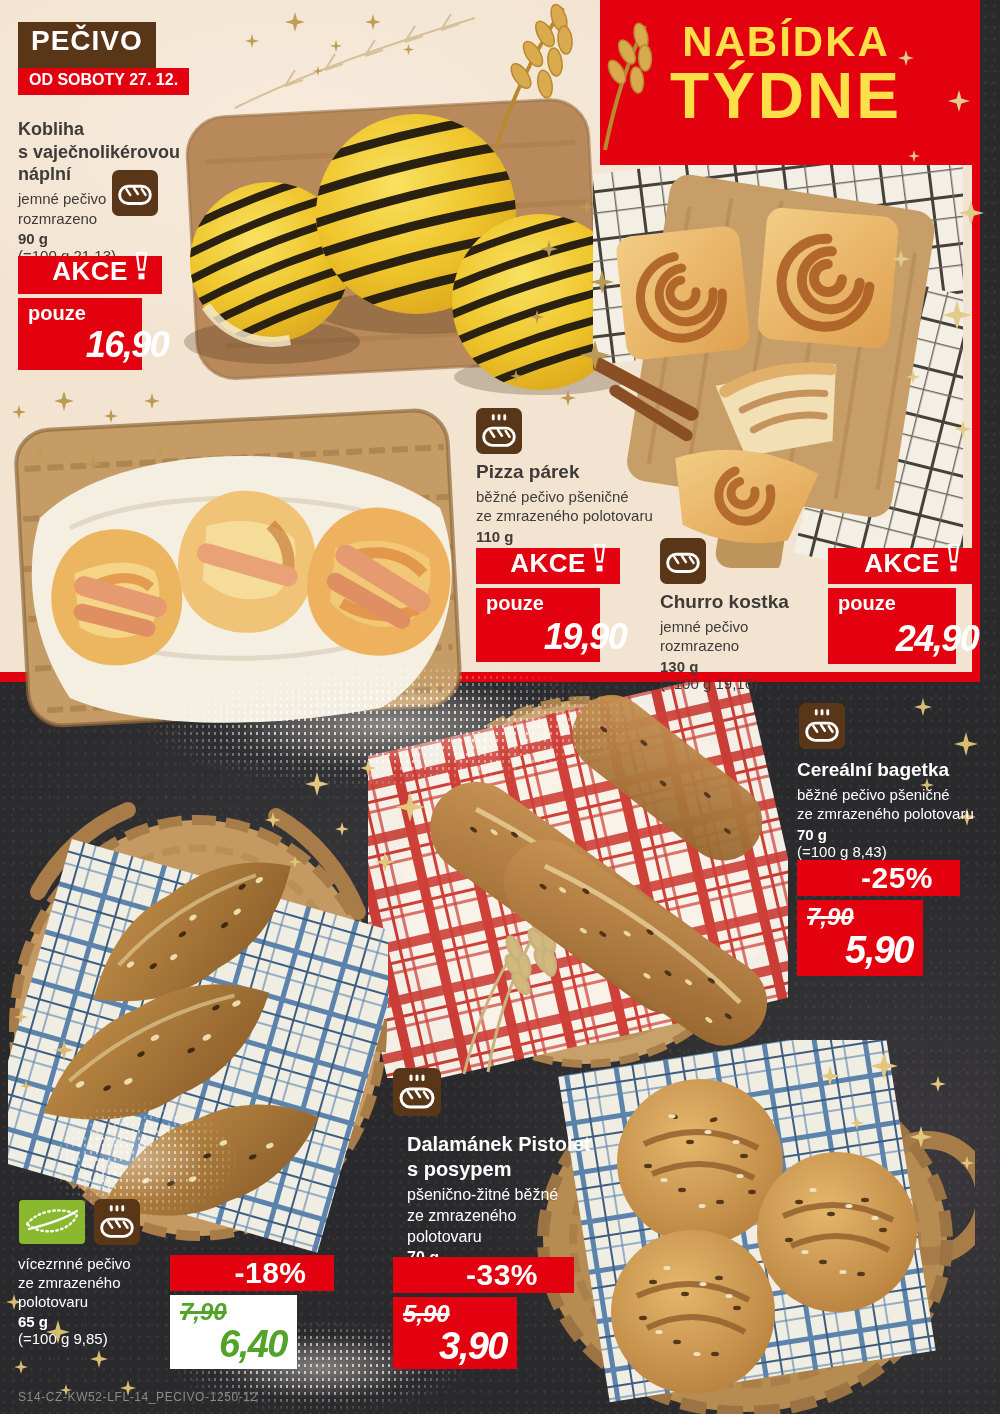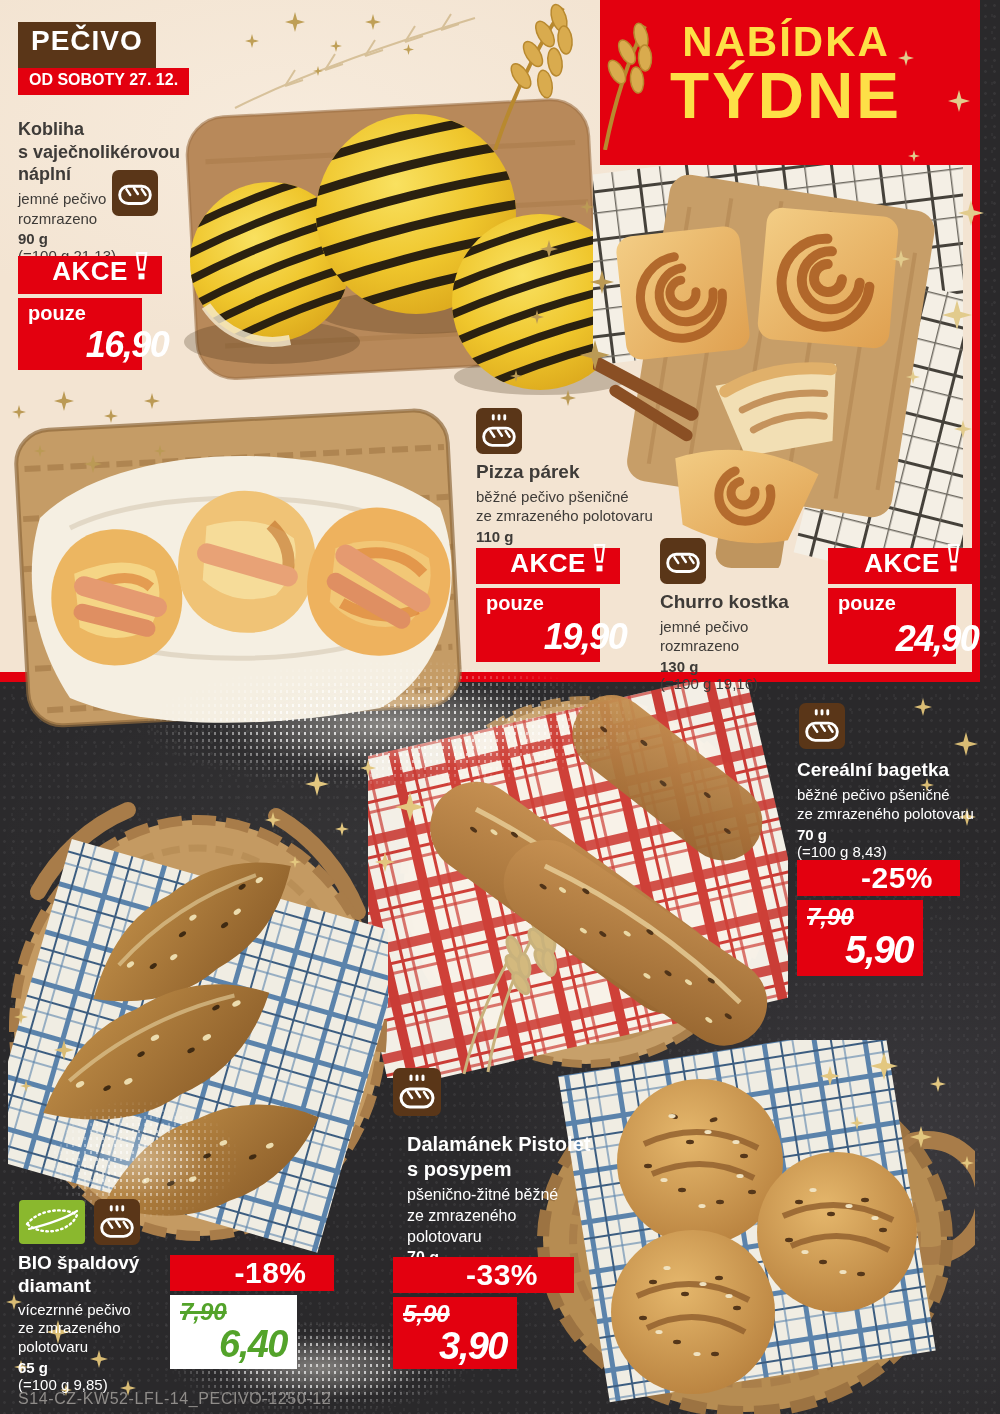--- a/index.html
+++ b/index.html
@@ -85,21 +85,21 @@
   .flour{z-index:2;pointer-events:none;border-radius:50%;
     background-image:
       radial-gradient(rgba(255,255,255,.75) 1px, transparent 1.5px),
       radial-gradient(closest-side, rgba(242,238,229,.48), rgba(242,238,229,0) 72%);
     background-size:6px 7px,100% 100%;
     -webkit-mask-image:radial-gradient(closest-side,#000 45%,transparent 100%);
             mask-image:radial-gradient(closest-side,#000 45%,transparent 100%);
     filter:blur(.4px);
   }
   .footer-code{
-    left:18px;top:1390px;font-size:16px;color:#8f8c89;letter-spacing:.6px;z-index:8;
+    left:18px;top:1390px;font-size:12px;color:#8f8c89;letter-spacing:.6px;z-index:8;
   }
 </style>
 </head>
 <body>
 
 <svg width="0" height="0" style="position:absolute" aria-hidden="true">
   <defs>
     <radialGradient id="gY" cx="40%" cy="35%" r="75%">
       <stop offset="0" stop-color="#f9e160"></stop>
         <stop offset=".55" stop-color="#efc62c"></stop>
@@ -697,22 +697,20 @@
         <rect x="16.5" y="6.5" width="3" height="6.5" rx="1.5"></rect>
         <rect x="22.5" y="6.5" width="3" height="6.5" rx="1.5"></rect>
         <rect x="28.5" y="6.5" width="3" height="6.5" rx="1.5"></rect>
       </g>
     <g transform="translate(24,30)">
       <rect x="-16" y="-9" width="32" height="18" rx="9" fill="none" stroke="#fff" stroke-width="3"></rect>
       <path d="M-9,-6 L-5,0 M-1,-7 L3,-1 M7,-6 L11,0" stroke="#fff" stroke-width="2.6" stroke-linecap="round"></path>
     </g>
   </svg>
   <div class="abs prod-text on-dark" style="left:18px;top:1252px;width:150px;">
-    <div class="name pre" style="font-size:19px;line-height:1.2">BIO špaldový
-diamant</div>
     <div class="desc pre" style="line-height:1.25">vícezrnné pečivo
 ze zmrazeného
 polotovaru</div>
     <div class="weight">65 g</div>
     <div class="unit">(=100 g 9,85)</div>
   </div>
   <div class="abs discount-box" style="left:170px;top:1255px;width:127px;height:36px;">
     <span>-18%</span>
   </div>
   <div class="abs price-box white" style="left:170px;top:1295px;width:127px;height:74px;">

